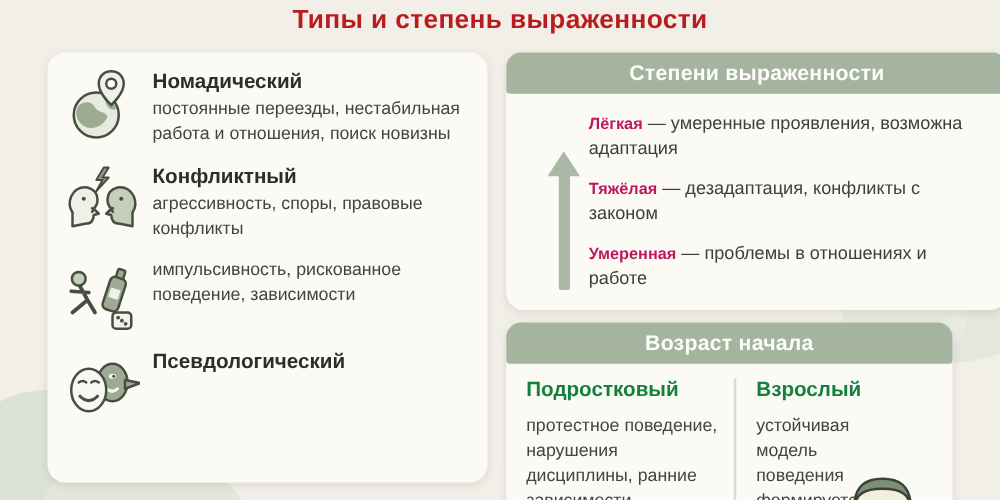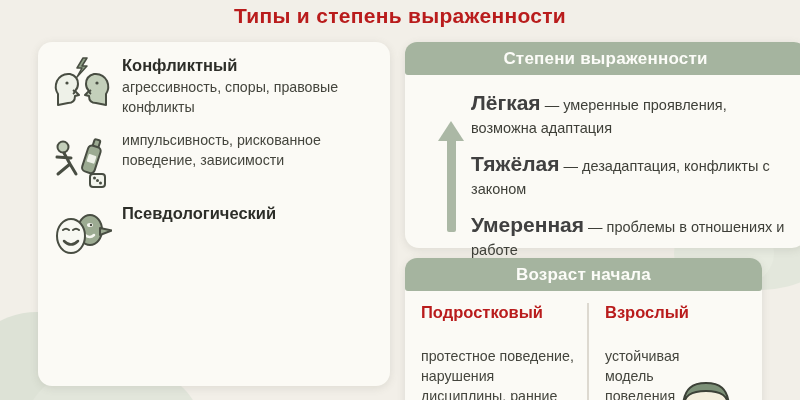--- a/index.html
+++ b/index.html
@@ -40,46 +40,59 @@
 
   
   .card-sev { left:405px; top:42px; width:401px; height:206px; }
   .sev-body { position:relative; height:173px; }
   .arrow-line { position:absolute; left:42px; top:64px; bottom:16px; width:9px; background:#abb8a5; border-radius:2px; }
   .arrow-head { position:absolute; left:33px; top:46px; width:0; height:0;
     border-left:13px solid transparent; border-right:13px solid transparent;
     border-bottom:20px solid #abb8a5; }
   .sev-list { padding:14px 14px 0 66px; }
   .sev-item { margin-bottom:12px; font-size:14.5px; color:#3e3f38; line-height:1.38; }
-  .sev-item b { font-size:21px; color:#404040; }
+  .sev-item b { font-size:13px; color:#be185d; }
 
   
   .card-age { left:405px; top:258px; width:357px; height:170px; }
   .age-body { position:relative; display:flex; padding:12px 12px 0 16px; }
   .age-col1 { width:168px; padding-right:10px; border-right:2px solid #ddd9d0; min-height:118px; }
   .age-col2 { width:128px; padding-left:16px; }
-  .age-title { font-size:16.5px; font-weight:700; color:#b91c1c; margin-bottom:24px; }
+  .age-title { font-size:16.5px; font-weight:700; color:#15803d; margin-bottom:9px; }
   .age-desc  { font-size:14.2px; color:#44453d; line-height:1.42; }
   .man { position:absolute; right:4px; top:84px; width:104px; height:96px; }
 </style>
 </head>
 <body>
 
 <div class="stage">
 
   <div class="blob blob-bl"></div>
   <div class="blob blob-bl2"></div>
   <div class="blob blob-r"></div>
   <div class="blob blob-r2"></div>
 
   <div class="page-title">Типы и степень выраженности</div>
 
   <div class="card card-left">
     <div class="type-list">
 
+      <div class="type-item">
+        <svg class="type-icon" viewBox="0 0 62 58">
+          <circle cx="27" cy="37" r="18" fill="#e6ebdf" stroke="#484d42" stroke-width="2"></circle>
+          <path d="M12 31 c4 -6 12 -5 14 0 c2 4 8 3 10 7 c-3 9 -14 12 -20 7 c-5 -4 -6 -9 -4 -14z" fill="#9cab92"></path>
+          <path d="M35 23 c4 1 7 5 8 9 c-3 2 -7 0 -8 -4 c-1 -3 -1 -4 0 -5z" fill="#9cab92"></path>
+          <path d="M39 2 c-6 0 -10 4.5 -10 10 c0 8 10 17 10 17 s10 -9 10 -17 c0 -5.5 -4 -10 -10 -10z" fill="#eef1e8" stroke="#484d42" stroke-width="2"></path>
+          <circle cx="39" cy="12" r="4" fill="#ffffff" stroke="#484d42" stroke-width="2"></circle>
+        </svg>
+        <div>
+          <div class="type-title">Номадический</div>
+          <div class="type-desc">постоянные переезды, нестабильная работа и отношения, поиск новизны</div>
+        </div>
+      </div>
 
       <div class="type-item">
         <svg class="type-icon" viewBox="0 0 62 58">
           <path d="M33 3 l-6 10 h5 l-5 9 l10 -11 h-5 l5 -8z" fill="#8fa087" stroke="#484d42" stroke-width="1.5" stroke-linejoin="round"></path>
           <path d="M8 50 L8 39 Q4 33 7 26 Q11 18 20 19 Q28 21 28 29 Q28 33 25 36 L29 40 L25 41 Q25 48 18 48 Z" fill="#eef1e8" stroke="#484d42" stroke-width="2" stroke-linejoin="round"></path>
           <circle cx="17" cy="28" r="1.6" fill="#484d42"></circle>
           <path d="M23 35 q3 2 0 4" fill="none" stroke="#484d42" stroke-width="2"></path>
           <path d="M56 50 L56 39 Q60 33 57 26 Q53 18 44 19 Q36 21 36 29 Q36 33 39 36 L35 40 L39 41 Q39 48 46 48 Z" fill="#c3cfba" stroke="#484d42" stroke-width="2" stroke-linejoin="round"></path>
           <circle cx="47" cy="28" r="1.6" fill="#484d42"></circle>
           <path d="M41 35 q-3 2 0 4" fill="none" stroke="#484d42" stroke-width="2"></path>

